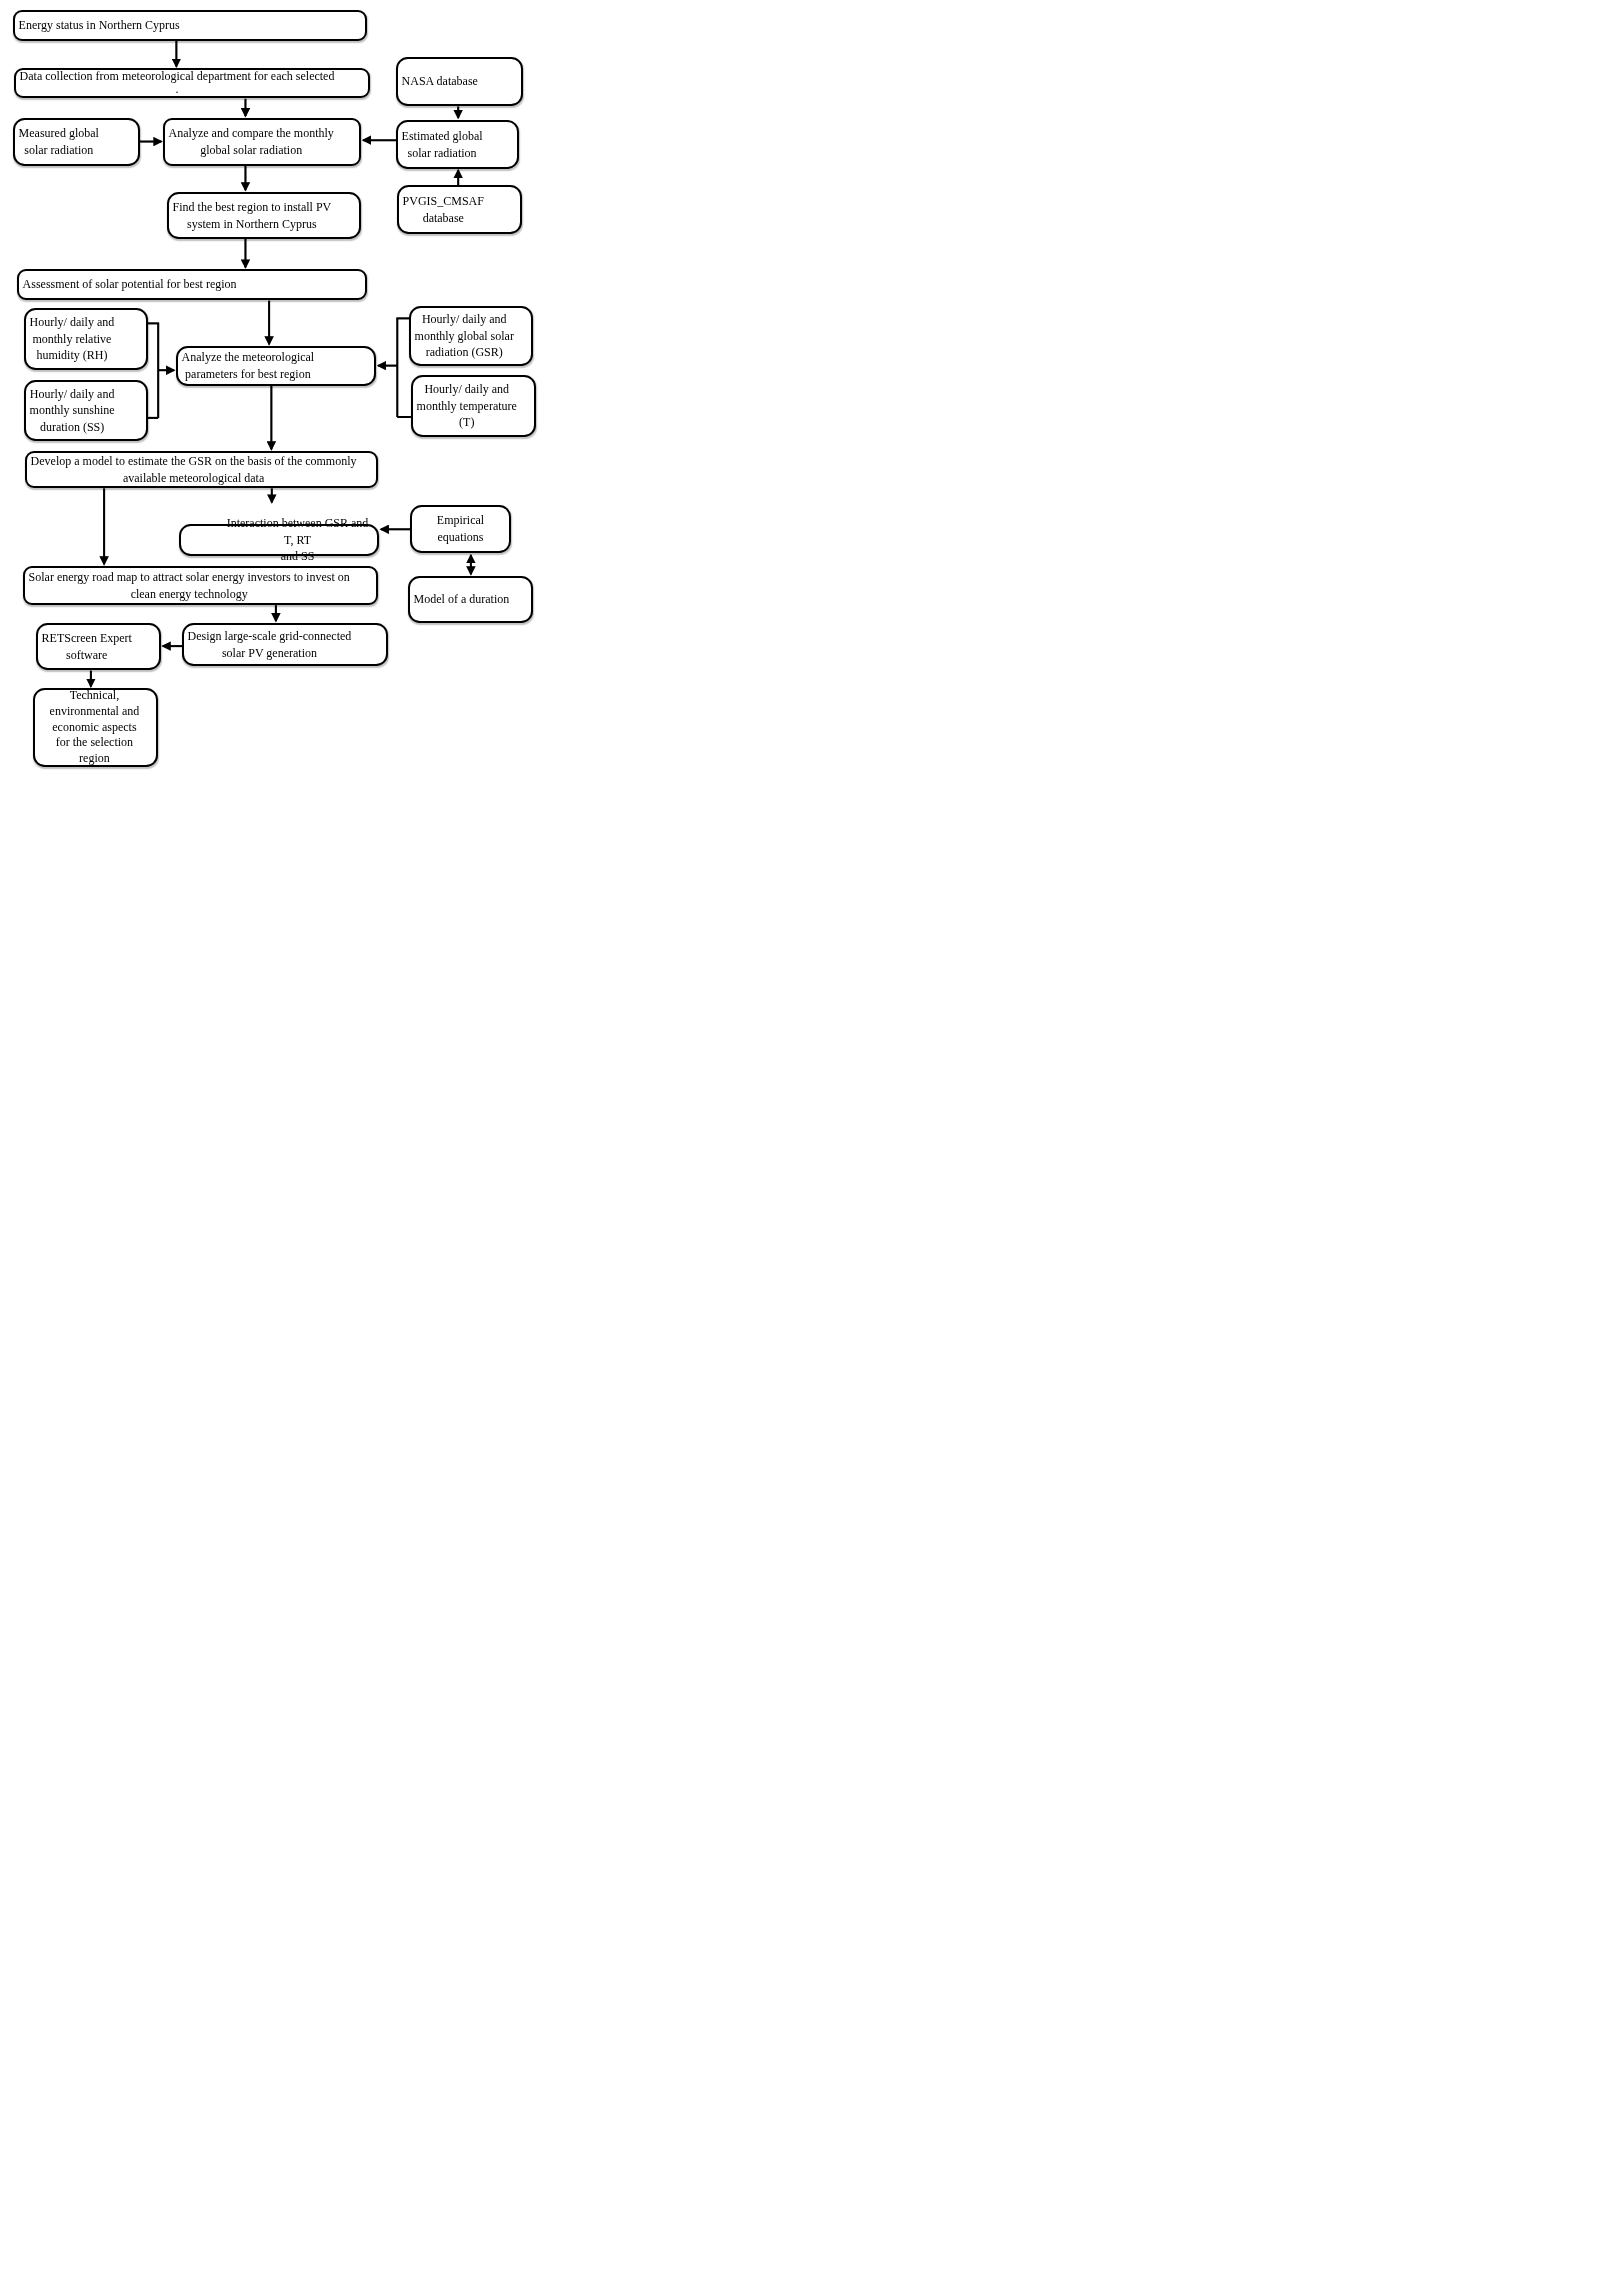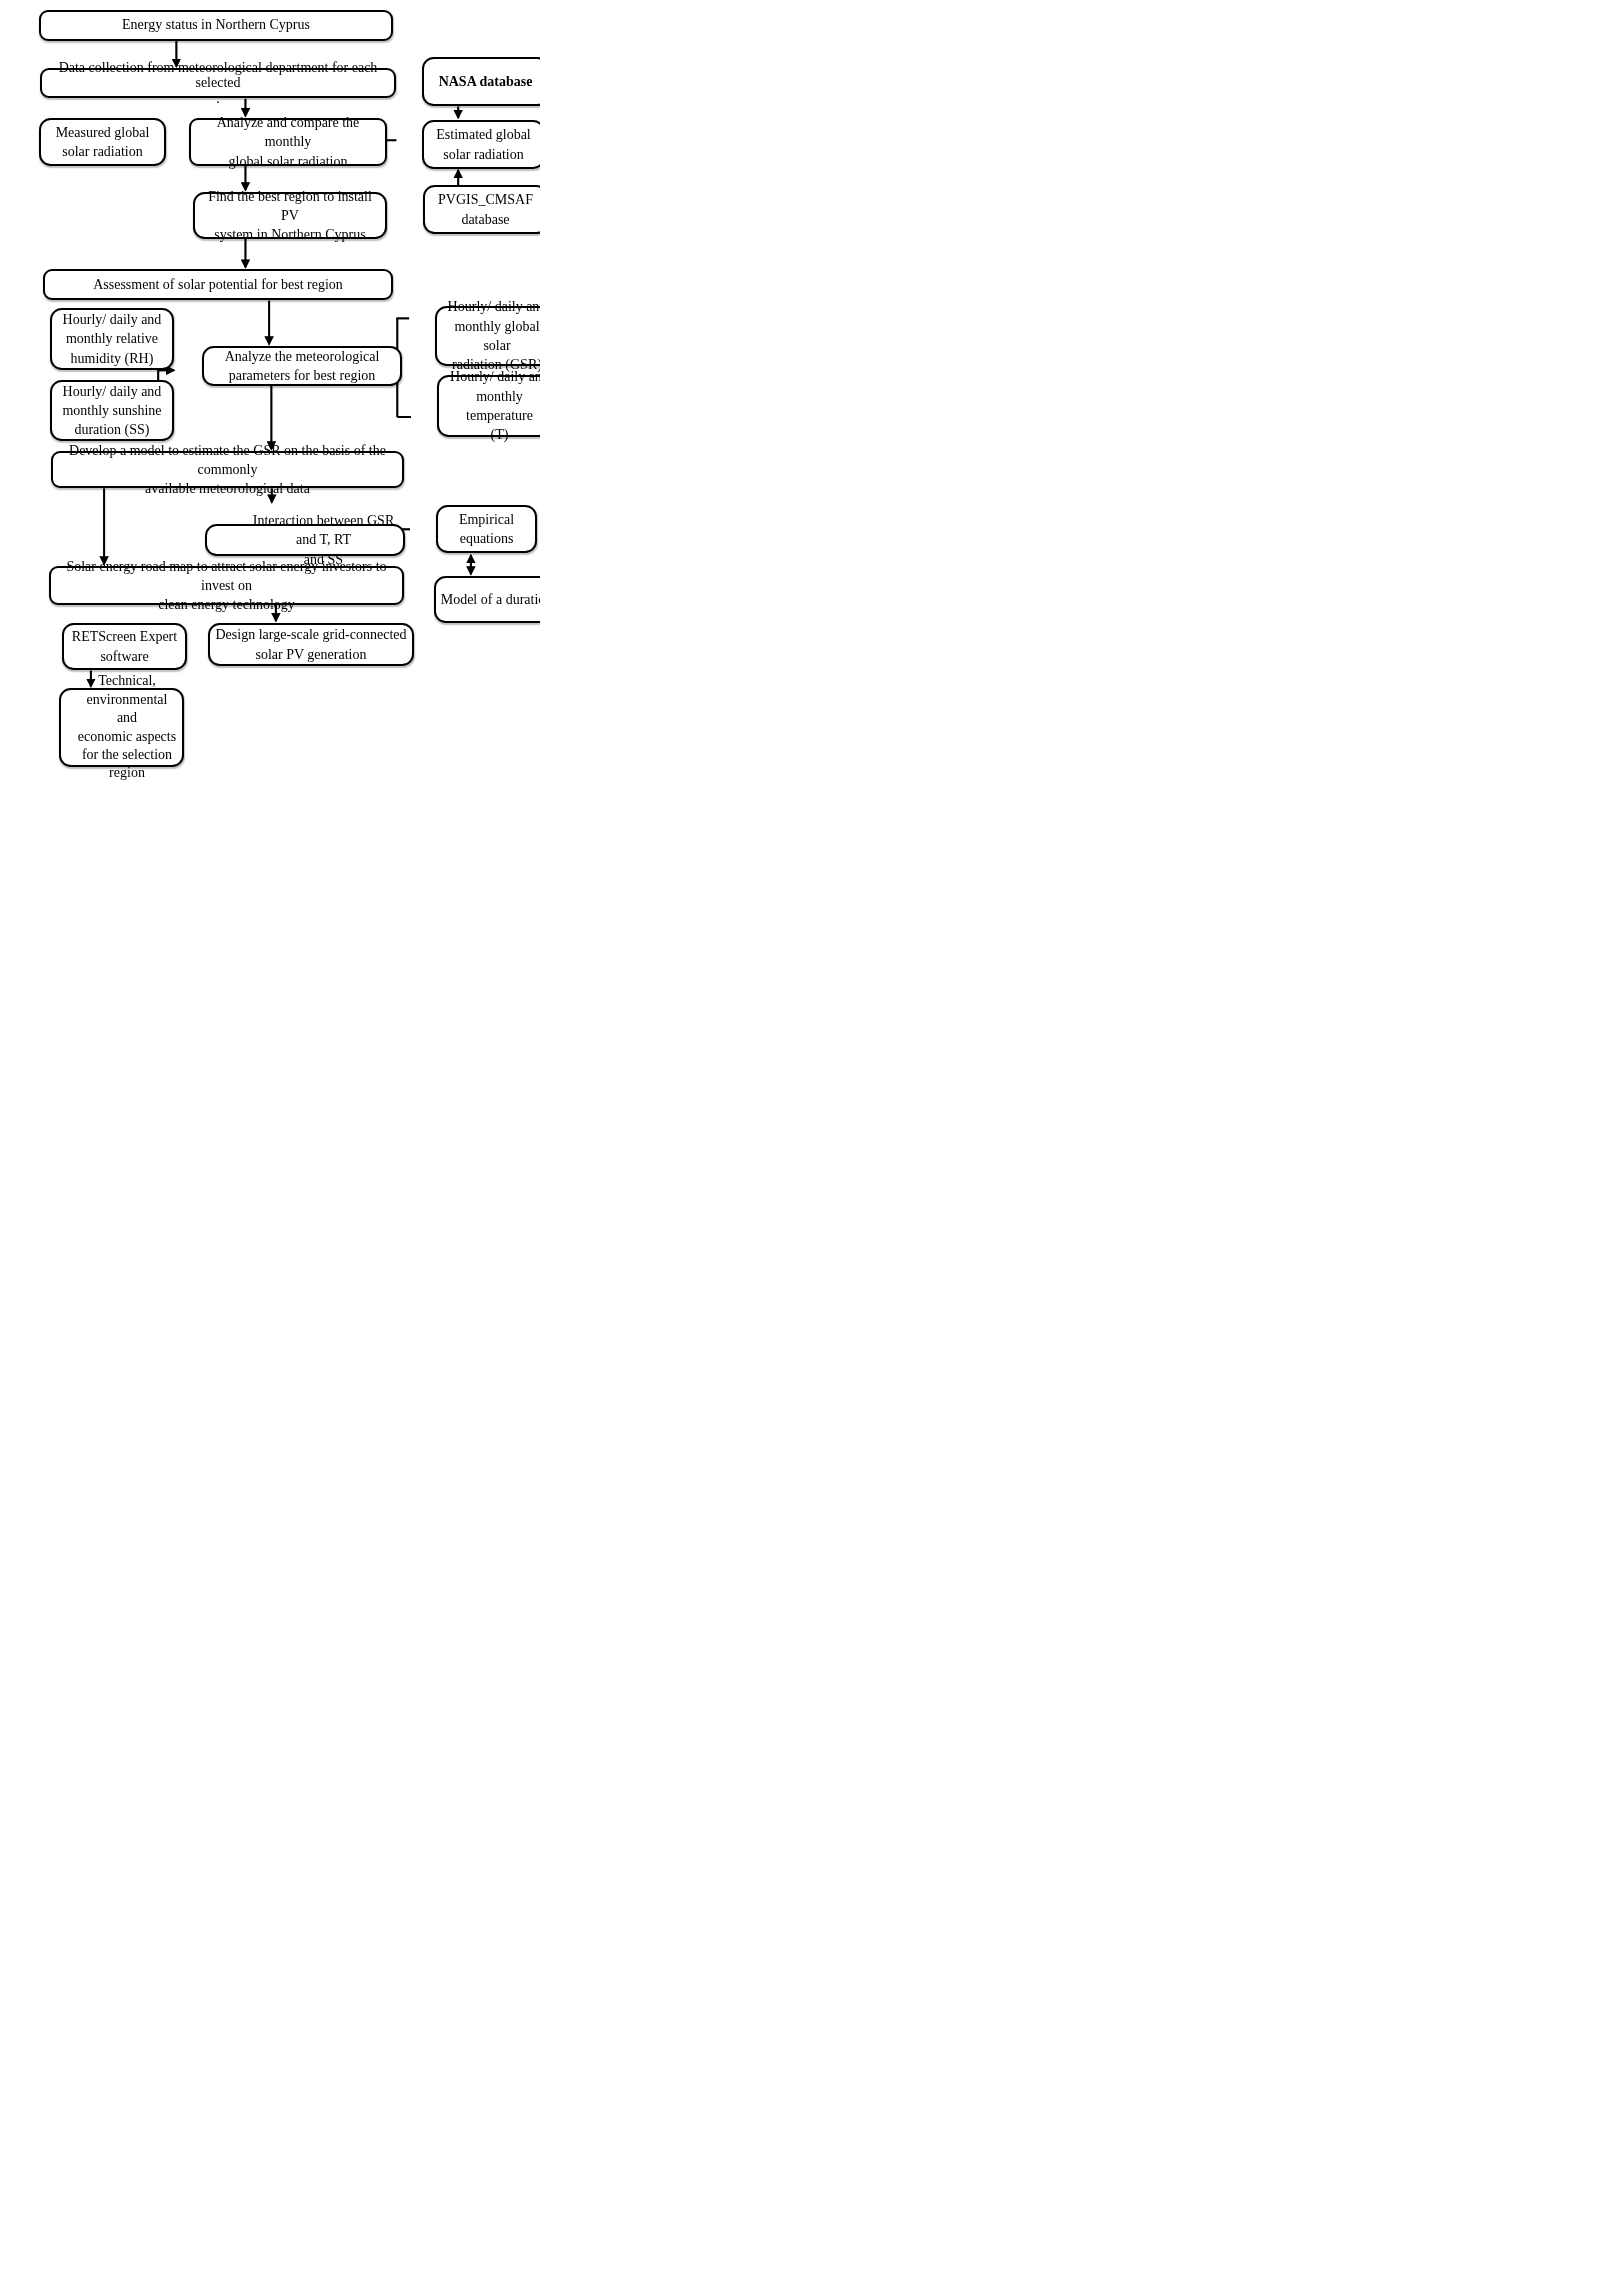--- a/index.html
+++ b/index.html
@@ -29,27 +29,26 @@
     stroke-width: 4.5;
   }
   .node {
     position: absolute;
     box-sizing: border-box;
     border: 2px solid #000000;
     border-radius: 9px;
     background: #ffffff;
     display: flex;
     align-items: center;
-    justify-content: center;
+    justify-content: flex-start;
     text-align: center;
     color: #000000;
-    font-size: 14px;
+    font-size: 12px;
     line-height: 1.38;
     box-shadow: 0.9px 1.4px 1.4px rgba(0,0,0,0.25);
-    margin-left: 26px;
   }
   .node .label {
     white-space: pre-line;
     padding: 0.9px 3.6px;
   }
   .small-r { border-radius: 11.8px; }
 </style>
 </head>
 <body>
 
@@ -95,21 +94,21 @@
 
   <div class="node" style="left:13px; top:9.5px; width:354px; height:31px;">
     <span class="label">Energy status in Northern Cyprus</span>
   </div>
 
   <div class="node" style="left:14px; top:68px; width:356px; height:30px; line-height:1.1;">
     <span class="label">Data collection from meteorological department for each selected
 .</span>
   </div>
 
-  <div class="node small-r" style="left:396px; top:57px; width:127px; height:49px;font-weight:bold;">
+  <div class="node small-r" style="left:396px; top:57px; width:127px; height:49px;">
     <span class="label">NASA database</span>
   </div>
 
   <div class="node small-r" style="left:13px; top:118px; width:127px; height:48px;">
     <span class="label">Measured global
 solar radiation</span>
   </div>
 
   <div class="node small-r" style="left:163px; top:118px; width:198px; height:48px;border-radius:9px;">
     <span class="label">Analyze and compare the monthly

